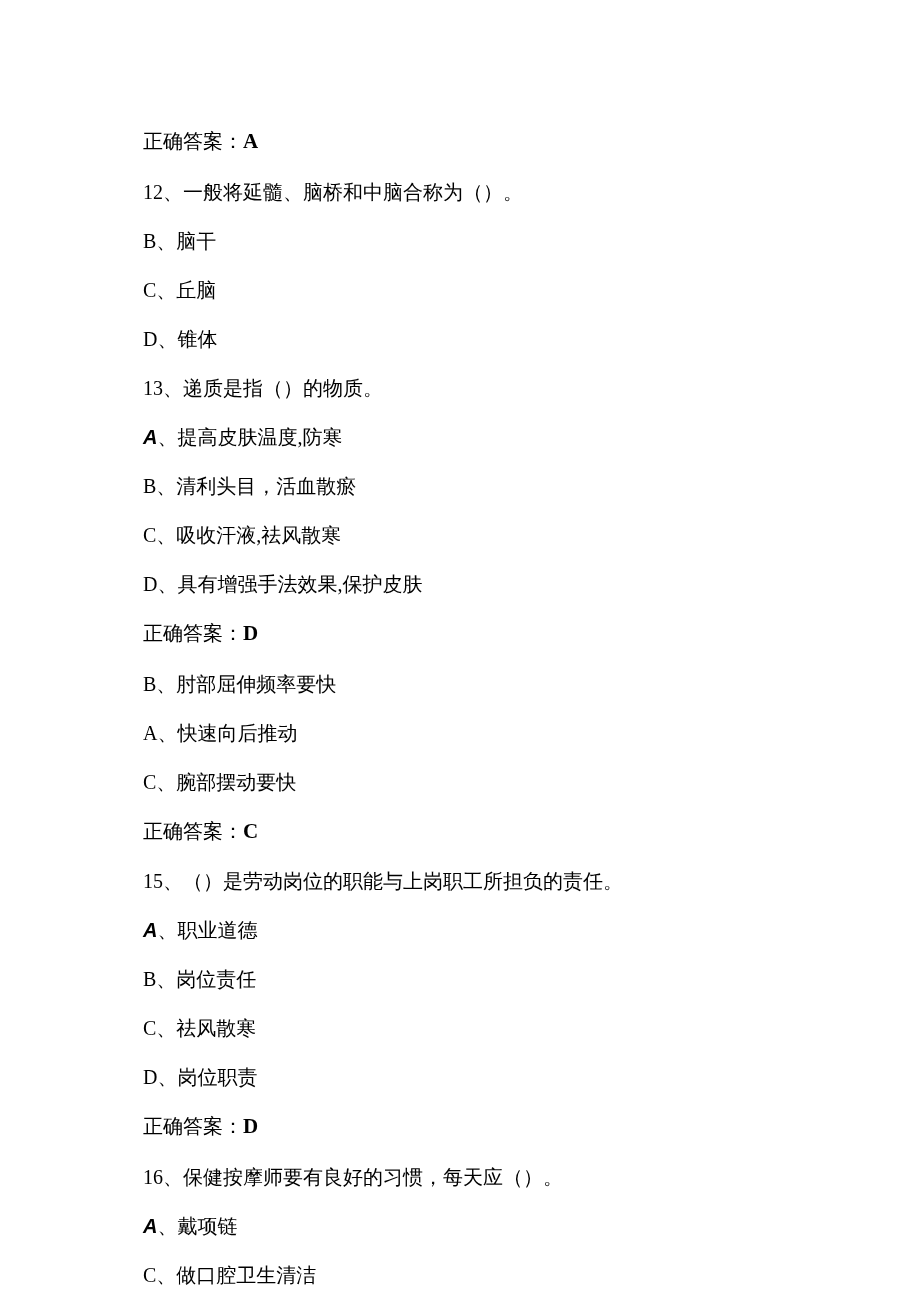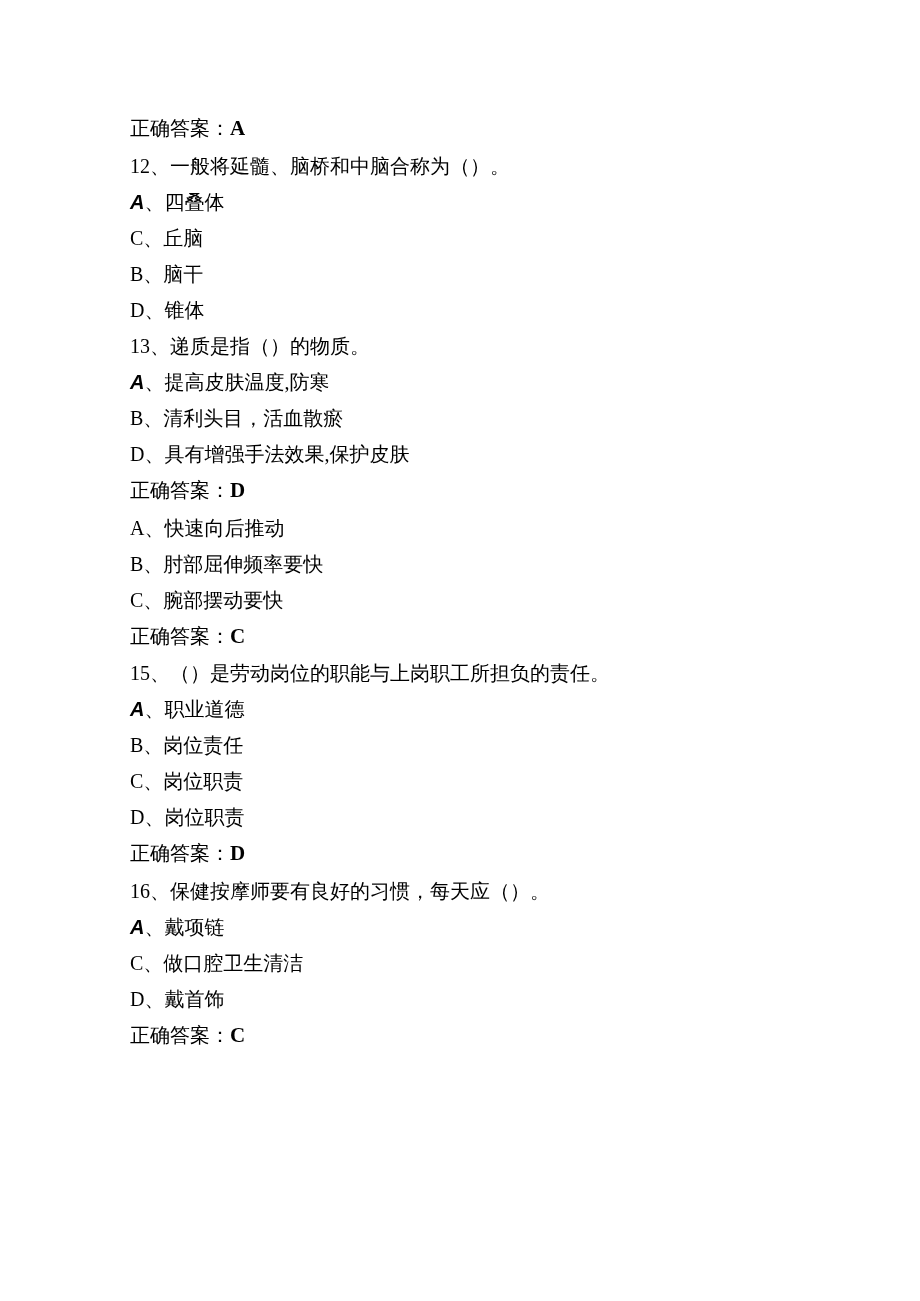--- a/index.html
+++ b/index.html
@@ -9,21 +9,21 @@
     font-family: "SimSun", "宋体", serif;
     font-size: 20px;
     color: #000000;
     line-height: 1.8;
     width: 920px;
   }
   .page {
     padding: 110px 130px 80px 130px;
   }
   .line {
-    margin: 0;
+    margin: 13px;
   }
   .answer-label {
     font-family: "SimSun", "宋体", serif;
   }
   .answer-value {
     font-weight: bold;
     font-family: "Times New Roman", serif;
     font-size: 21px;
   }
   .option-letter-a {
@@ -36,44 +36,44 @@
 </head>
 <body>
 
 <div class="page">
 
   <p class="line">
     <span class="answer-label">正确答案：</span><span class="answer-value">A</span>
   </p>
 
   <p class="line">12、一般将延髓、脑桥和中脑合称为（）。</p>
-  <p class="line"><span class="option-letter-a">A</span><span>、四叠体</span></p>
+  <p class="line">B、脑干</p>
   <p class="line">C、丘脑</p>
-  <p class="line">B、脑干</p>
   <p class="line">D、锥体</p>
 
   <p class="line">13、递质是指（）的物质。</p>
   <p class="line"><span class="option-letter-a">A</span><span>、提高皮肤温度,防寒</span></p>
   <p class="line">B、清利头目，活血散瘀</p>
+  <p class="line">C、吸收汗液,祛风散寒</p>
   <p class="line">D、具有增强手法效果,保护皮肤</p>
   <p class="line">
     <span class="answer-label">正确答案：</span><span class="answer-value">D</span>
   </p>
 
+  <p class="line">B、肘部屈伸频率要快</p>
   <p class="line">A、快速向后推动</p>
-  <p class="line">B、肘部屈伸频率要快</p>
   <p class="line">C、腕部摆动要快</p>
   <p class="line">
     <span class="answer-label">正确答案：</span><span class="answer-value">C</span>
   </p>
 
   <p class="line">15、（）是劳动岗位的职能与上岗职工所担负的责任。</p>
   <p class="line"><span class="option-letter-a">A</span><span>、职业道德</span></p>
   <p class="line">B、岗位责任</p>
-  <p class="line">C、岗位职责</p>
+  <p class="line">C、祛风散寒</p>
   <p class="line">D、岗位职责</p>
   <p class="line">
     <span class="answer-label">正确答案：</span><span class="answer-value">D</span>
   </p>
 
   <p class="line">16、保健按摩师要有良好的习惯，每天应（）。</p>
   <p class="line"><span class="option-letter-a">A</span><span>、戴项链</span></p>
   <p class="line">C、做口腔卫生清洁</p>
   <p class="line">D、戴首饰</p>
   <p class="line">

